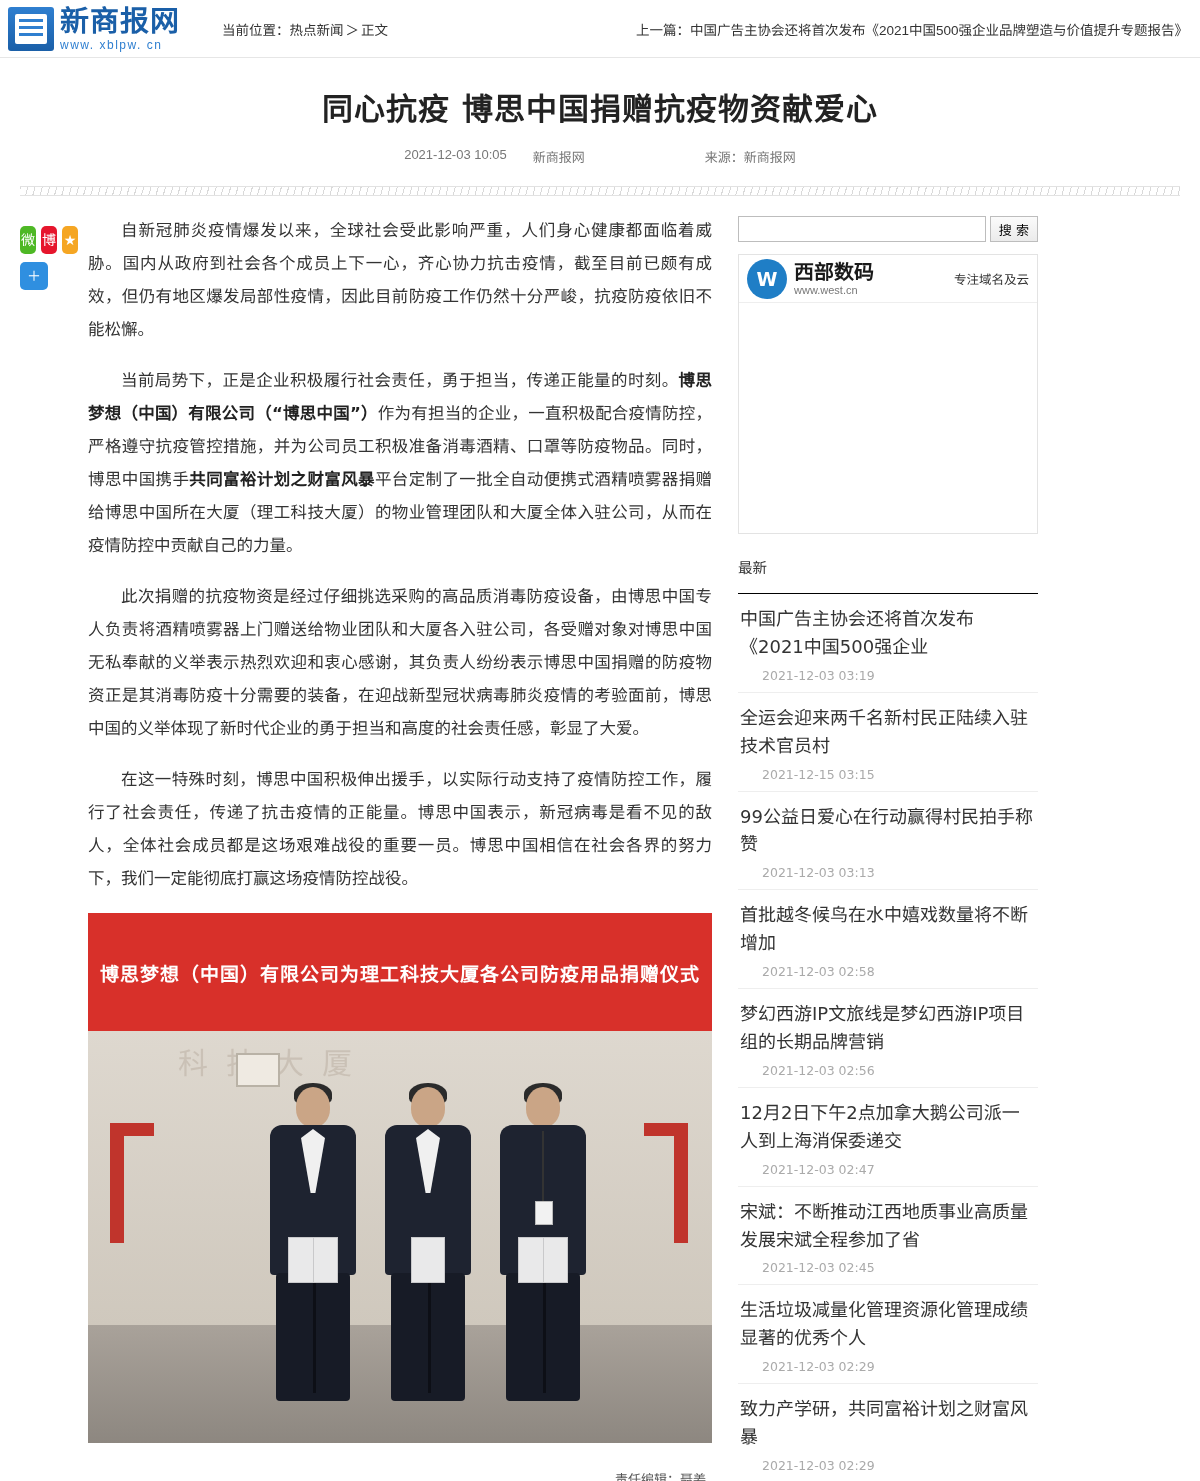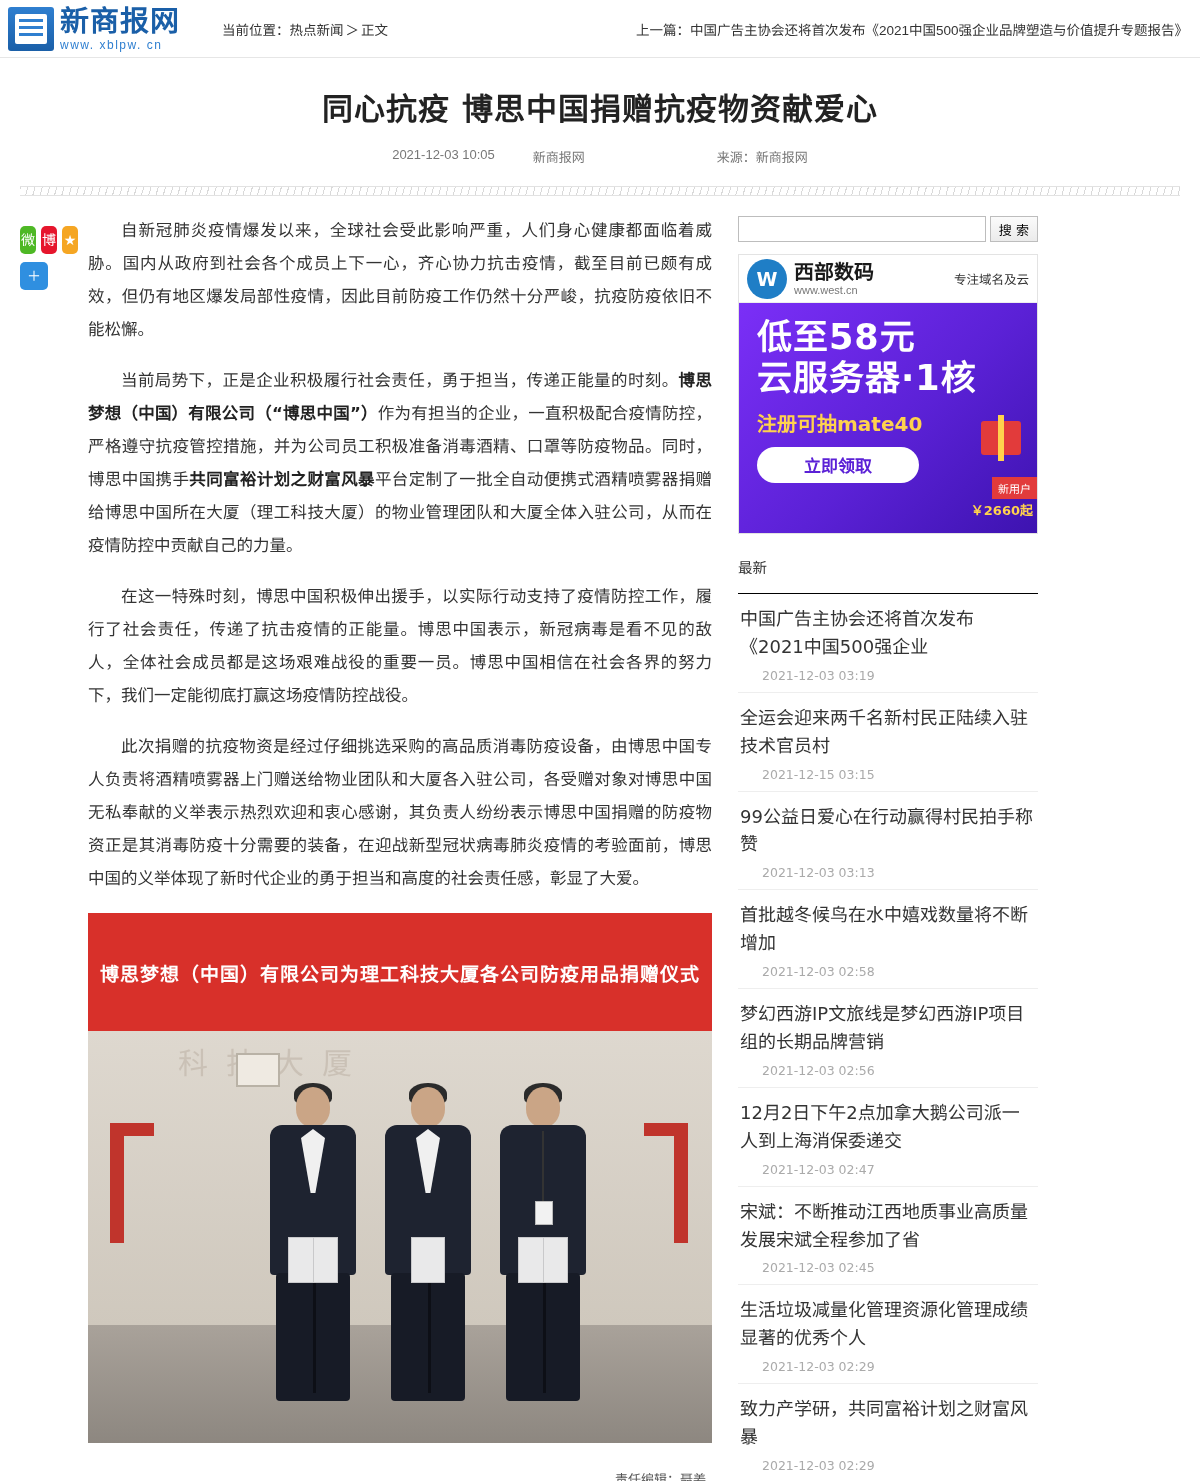--- a/index.html
+++ b/index.html
@@ -78,21 +78,21 @@
     color: #222;
     letter-spacing: 1px;
     font-family: "DejaVu Sans", sans-serif;
   }
   .meta {
     margin-top: 18px;
     font-size: 13px;
     color: #777;
     display: flex;
     justify-content: center;
-    gap: 12px;
+    gap: 0;
   }
   .meta .m1 { margin-right: 26px; }
   .meta .m2 { margin-right: 120px; }
   .hr-dash {
     margin: 20px 20px 0 20px;
     height: 10px;
     background: repeating-linear-gradient(
       105deg, #d9d9d9 0 1px, transparent 1px 7px);
     border-top: 1px solid #e2e2e2;
     border-bottom: 1px solid #e2e2e2;
@@ -431,22 +431,22 @@
       <div class="share-ico ico-wechat">微</div>
       <div class="share-ico ico-weibo">博</div>
       <div class="share-ico ico-fav">★</div>
     </div>
     <div class="share-ico ico-more">＋</div>
   </div>
 
   <div class="article">
     <p>自新冠肺炎疫情爆发以来，全球社会受此影响严重，人们身心健康都面临着威胁。国内从政府到社会各个成员上下一心，齐心协力抗击疫情，截至目前已颇有成效，但仍有地区爆发局部性疫情，因此目前防疫工作仍然十分严峻，抗疫防疫依旧不能松懈。</p>
     <p>当前局势下，正是企业积极履行社会责任，勇于担当，传递正能量的时刻。<b>博思梦想（中国）有限公司（“博思中国”）</b>作为有担当的企业，一直积极配合疫情防控，严格遵守抗疫管控措施，并为公司员工积极准备消毒酒精、口罩等防疫物品。同时，博思中国携手<b>共同富裕计划之财富风暴</b>平台定制了一批全自动便携式酒精喷雾器捐赠给博思中国所在大厦（理工科技大厦）的物业管理团队和大厦全体入驻公司，从而在疫情防控中贡献自己的力量。</p>
+    <p>此次捐赠的抗疫物资是经过仔细挑选采购的高品质消毒防疫设备，由博思中国专人负责将酒精喷雾器上门赠送给物业团队和大厦各入驻公司，各受赠对象对博思中国无私奉献的义举表示热烈欢迎和衷心感谢，其负责人纷纷表示博思中国捐赠的防疫物资正是其消毒防疫十分需要的装备，在迎战新型冠状病毒肺炎疫情的考验面前，博思中国的义举体现了新时代企业的勇于担当和高度的社会责任感，彰显了大爱。</p>
     <p>在这一特殊时刻，博思中国积极伸出援手，以实际行动支持了疫情防控工作，履行了社会责任，传递了抗击疫情的正能量。博思中国表示，新冠病毒是看不见的敌人，全体社会成员都是这场艰难战役的重要一员。博思中国相信在社会各界的努力下，我们一定能彻底打赢这场疫情防控战役。</p>
-    <p>此次捐赠的抗疫物资是经过仔细挑选采购的高品质消毒防疫设备，由博思中国专人负责将酒精喷雾器上门赠送给物业团队和大厦各入驻公司，各受赠对象对博思中国无私奉献的义举表示热烈欢迎和衷心感谢，其负责人纷纷表示博思中国捐赠的防疫物资正是其消毒防疫十分需要的装备，在迎战新型冠状病毒肺炎疫情的考验面前，博思中国的义举体现了新时代企业的勇于担当和高度的社会责任感，彰显了大爱。</p>
 
     <div class="figure">
       <div class="photo">
         <div class="banner">
           <span>博思梦想（中国）有限公司为理工科技大厦各公司防疫用品捐赠仪式</span>
         </div>
         <div class="wall">
           <div class="ghost-text">科技大厦</div>
           <div class="wall-panel"></div>
         </div>
@@ -494,29 +494,20 @@
 
     <div class="ad">
       <div class="ad-head">
         <div class="ad-logo-c">W</div>
         <div class="ad-brand">
           <div class="b1">西部数码</div>
           <div class="b2">www.west.cn</div>
         </div>
         <div class="ad-tag">专注域名及云</div>
       </div>
-      <div class="ad-body">
-        <div class="ad-l1">低至58元</div>
-        <div class="ad-l2">云服务器·1核</div>
-        <div class="ad-l3">注册可抽mate40</div>
-        <div class="ad-cta">立即领取</div>
-        <div class="ad-gift"></div>
-        <div class="ad-badge">新用户</div>
-        <div class="ad-price">￥2660起</div>
-      </div>
     </div>
 
     <div class="panel">
       <div class="panel-head">
         <span>最新</span>
       </div>
       <ul class="news-list">
         <li class="news-item">
           <div class="news-title">中国广告主协会还将首次发布《2021中国500强企业</div>
           <div class="news-time">2021-12-03 03:19</div>

